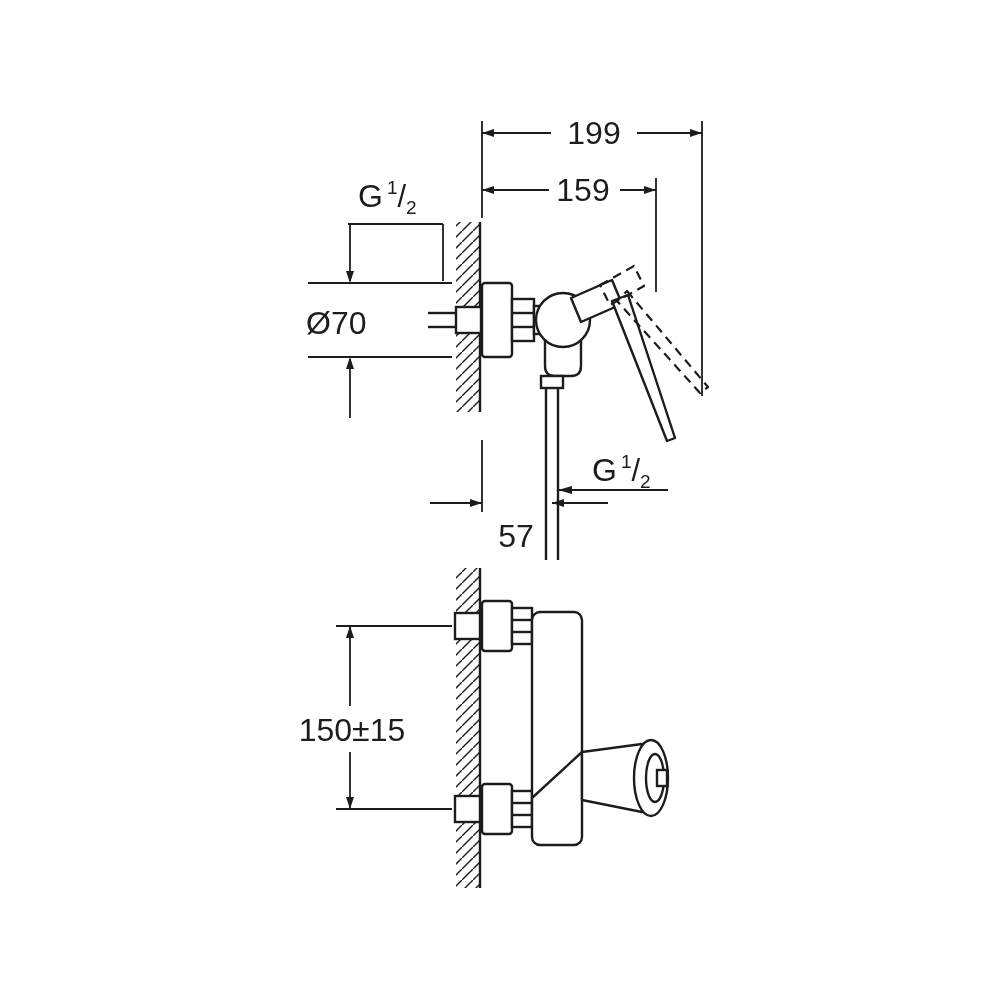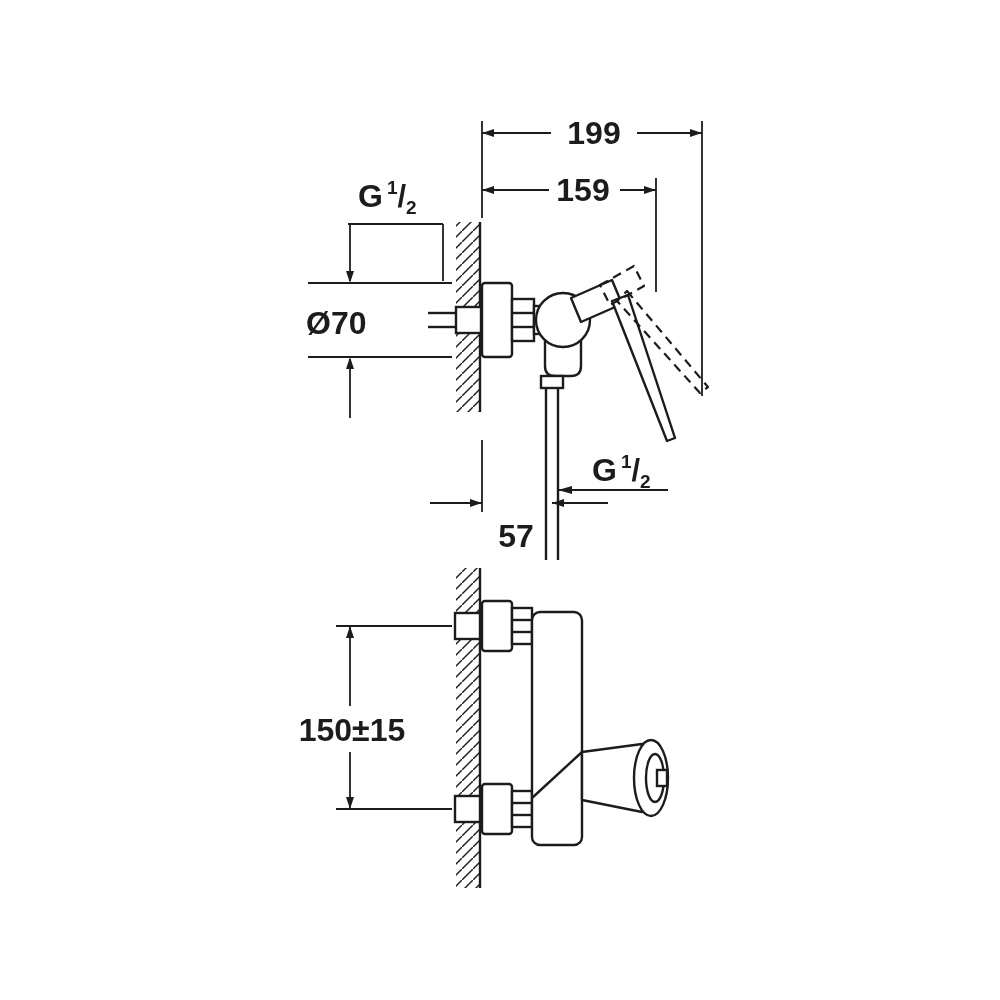--- a/index.html
+++ b/index.html
@@ -6,21 +6,20 @@
     margin: 0;
     padding: 0;
     background: #ffffff;
   }
   .canvas {
     position: relative;
     width: 1000px;
     height: 1000px;
     background: #ffffff;
     font-family: "Liberation Sans", sans-serif;
-    font-weight: bold;
   }
   svg text {
     font-family: "Liberation Sans", sans-serif;
     fill: #1c1c1c;
   }
   .obj   { stroke: #1c1c1c; stroke-width: 2.4; fill: none; }
   .objw  { stroke: #1c1c1c; stroke-width: 2.4; fill: #ffffff; }
   .dim   { stroke: #1c1c1c; stroke-width: 1.8; fill: none; }
   .arrow { fill: #1c1c1c; stroke: none; }
   .dash  { stroke: #1c1c1c; stroke-width: 2.2; fill: none; stroke-dasharray: 9 6; }

